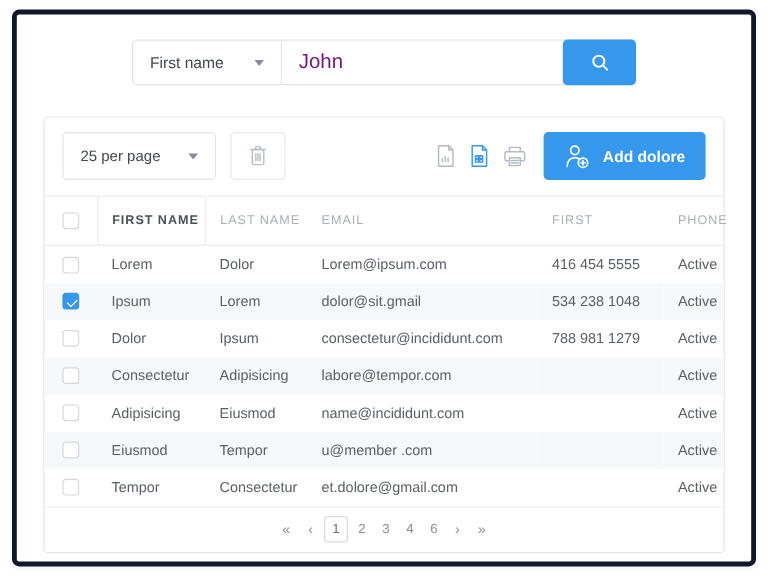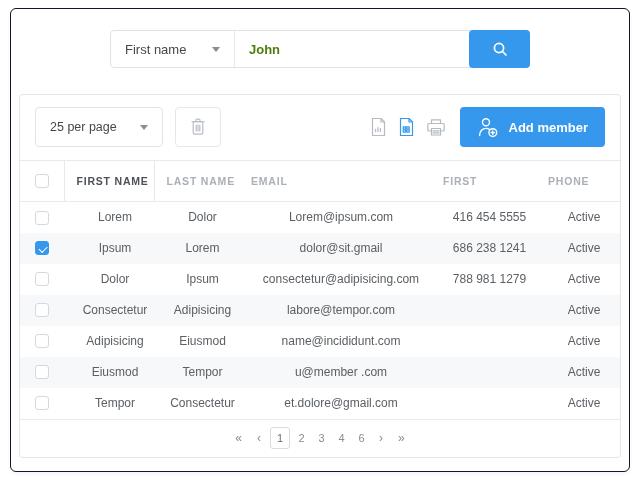--- a/index.html
+++ b/index.html
@@ -1,50 +1,50 @@
 <!DOCTYPE html>
 <html style="--accent: #3598EC;"><head>
 <meta charset="utf-8">
 <style>
   :root { --accent:#3598EC; }
   * { box-sizing:border-box; margin:0; padding:0; }
   html,body { width:640px; height:483px; background:#fff; font-family:"Liberation Sans", sans-serif; overflow:hidden; }
 
   .outer-card {
     position:absolute; left:10px; top:8px; width:620px; height:464px;
-    background:#fff; border:1px solid #0f172a; border-radius:6px;
+    background:#fff; border:4px solid #0f172a; border-radius:6px;
     box-shadow:0 2px 4px rgba(0,0,0,.05);
   }
 
   
   .search-bar {
     width:420px; height:38px; margin:21px auto 0;
     display:flex; align-items:stretch;
     border:1px solid #dfe3e8; border-radius:4px; background:#fff;
   }
   .field-select {
     width:124px; flex:0 0 124px; display:flex; align-items:center; justify-content:space-between;
     padding:0 14px; border-right:1px solid #e4e8ec; cursor:pointer;
   }
   .field-select .label { font-size:13px; color:#43484d; }
   .caret {
     width:0; height:0; border-left:4px solid transparent; border-right:4px solid transparent;
     border-top:5px solid #868d94;
   }
   .query-input {
     flex:1; min-width:0; border:none; outline:none; padding:0 14px;
-    font-size:13px; color:#4d7c0f; font-family:"Liberation Sans", sans-serif; border-radius:4px;font-weight:bold;
+    font-size:17px; color:#701a75; font-family:"Liberation Sans", sans-serif; border-radius:4px;
   }
   .search-btn {
     flex:0 0 61px; margin:-1px -1px -1px 0; border:none; border-radius:4px;
     background:var(--accent); display:flex; align-items:center; justify-content:center; cursor:pointer;
   }
 
   
-  .table-card { margin:26px 8px 0; border:1px solid #e3e7eb; border-radius:4px; background:#fff; }
+  .table-card { margin:26px 22px 0; border:1px solid #e3e7eb; border-radius:4px; background:#fff; }
 
   .toolbar { display:flex; align-items:center; padding:12px 15px 13px; }
   .per-page {
     width:128px; height:40px; border:1px solid #e0e4e8; border-radius:4px; background:#fff;
     display:flex; align-items:center; justify-content:space-between; padding:0 14px;
     font-size:12.5px; color:#43484d; cursor:pointer;
   }
   .trash-btn {
     width:46px; height:40px; margin-left:12px; border:1px solid #e4e8ec; border-radius:4px;
     background:#fff; display:flex; align-items:center; justify-content:center; cursor:pointer;
@@ -54,25 +54,25 @@
   .add-member {
     margin-left:14px; height:40px; padding:0 17px; border:none; border-radius:4px;
     background:var(--accent); color:#fff; font-size:13px; font-weight:bold;
     display:flex; align-items:center; gap:10px; cursor:pointer; font-family:"Liberation Sans", sans-serif;
   }
 
   table { width:100%; border-collapse:collapse; font-size:12px; table-layout:fixed; }
   thead tr { border-top:1px solid #e6eaee; border-bottom:1px solid #e6eaee; }
   th {
     height:41px; text-align:left; padding-left:12px;
-    font-size:10.5px; letter-spacing:.8px; font-weight:bold; color:#aab0b6;
+    font-size:10.5px; letter-spacing:.8px; font-weight:normal; color:#aab0b6;
   }
   th.col-check { border-right:1px solid #e6eaee; padding-left:0; text-align:center; }
   th.col-first { color:#4c5157; font-weight:bold; border-right:1px solid #e6eaee; }
-  tbody td { height:31px; padding-left:12px; color:#5b6065; overflow:hidden; white-space:nowrap;text-align:center; }
+  tbody td { height:31px; padding-left:12px; color:#5b6065; overflow:hidden; white-space:nowrap; }
   tbody td.cb-cell { padding-left:0; text-align:center; }
   tbody tr:nth-child(even) { background:#f6f8fa; }
 
   .cb {
     display:inline-block; width:14px; height:14px; vertical-align:middle;
     border:1px solid #d4d9dd; border-radius:3px; background:#fff; cursor:pointer; position:relative;
   }
   .cb.checked { background:var(--accent); border-color:var(--accent); }
   .cb.checked::after {
     content:""; position:absolute; left:3px; top:3.5px; width:7px; height:3.5px;
@@ -166,21 +166,21 @@
 
       <button class="add-member">
         <span>
           <svg width="22" height="21" viewBox="0 0 22 21" fill="none" stroke="#fff" stroke-width="1.4" stroke-linecap="round">
             <circle cx="9" cy="5.3" r="3.5"></circle>
             <path d="M2.6 18.6 c0-4.6 2.9-7.2 6.4-7.2 1.5 0 2.9.5 4 1.3"></path>
             <circle cx="15.8" cy="15.6" r="3.9"></circle>
             <path d="M15.8 13.9 v3.4 M14.1 15.6 h3.4"></path>
           </svg>
         </span>
-        <span>Add member</span>
+        <span>Add dolore</span>
       </button>
     </div>
 
     <table>
       <colgroup>
         <col style="width:44px">
           <col style="width:90px">
           <col style="width:85px">
         <col style="width:192px">
           <col style="width:105px">
@@ -205,28 +205,28 @@
             <td>Dolor</td>
             <td>Lorem@ipsum.com</td>
             <td>416 454 5555</td>
             <td>Active</td>
           </tr>
           <tr>
             <td class="cb-cell"><span class="cb checked"></span></td>
             <td>Ipsum</td>
             <td>Lorem</td>
             <td>dolor@sit.gmail</td>
-            <td>686 238 1241</td>
+            <td>534 238 1048</td>
             <td>Active</td>
           </tr>
           <tr>
             <td class="cb-cell"><span class="cb"></span></td>
             <td>Dolor</td>
             <td>Ipsum</td>
-            <td>consectetur@adipisicing.com</td>
+            <td>consectetur@incididunt.com</td>
             <td>788 981 1279</td>
             <td>Active</td>
           </tr>
           <tr>
             <td class="cb-cell"><span class="cb"></span></td>
             <td>Consectetur</td>
             <td>Adipisicing</td>
             <td>labore@tempor.com</td>
             <td></td>
             <td>Active</td>

